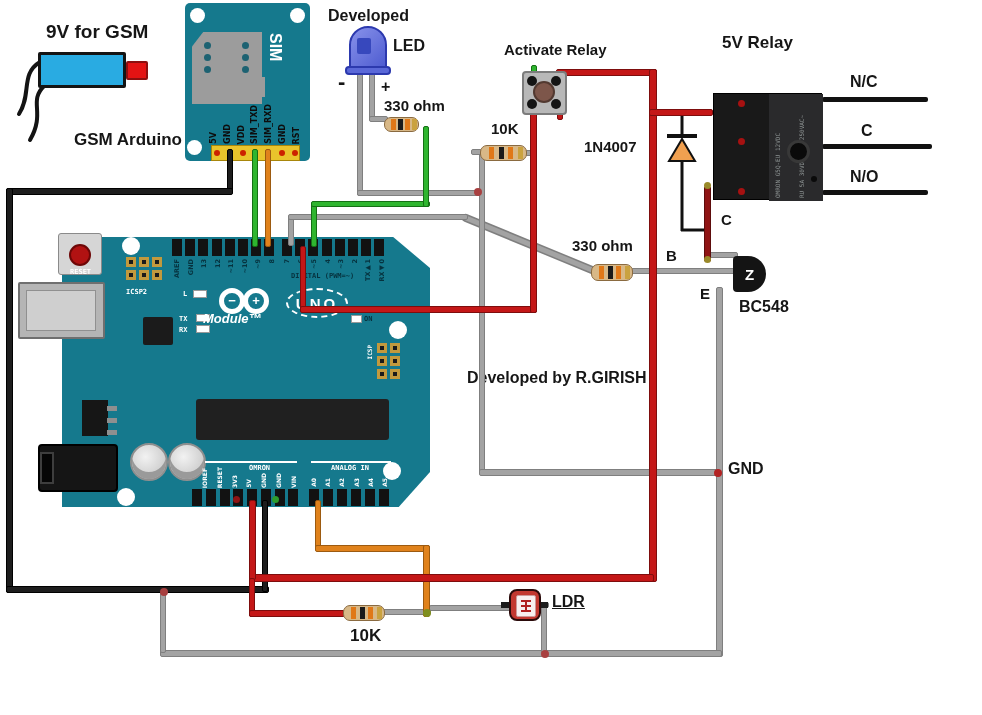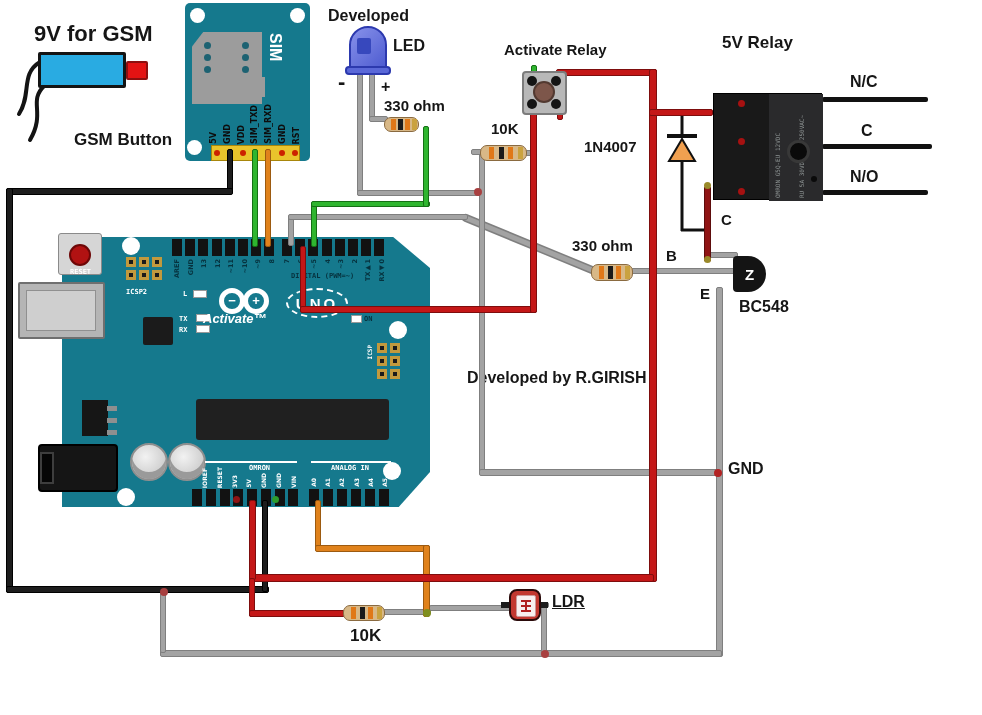--- a/index.html
+++ b/index.html
@@ -130,21 +130,21 @@
   <div class="bdetail" style="left:193px;top:290px;width:14px;height:8px;background:#fff;border:1px solid #999;"></div>
   <div class="bdetail silk" style="left:179px;top:315px;font-size:7px;">TX</div>
   <div class="bdetail" style="left:196px;top:314px;width:14px;height:8px;background:#fff;border:1px solid #999;"></div>
   <div class="bdetail silk" style="left:179px;top:326px;font-size:7px;">RX</div>
   <div class="bdetail" style="left:196px;top:325px;width:14px;height:8px;background:#fff;border:1px solid #999;"></div>
   <div class="bdetail" style="left:143px;top:317px;width:30px;height:28px;background:#1b1b1b;border-radius:2px;"></div>
 
   <div class="bdetail" style="left:219px;top:288px;width:26px;height:26px;border:5px solid #fff;border-radius:50%;text-align:center;line-height:15px;font-size:13px;font-weight:700;color:#fff;"><span>−</span></div>
   <div class="bdetail" style="left:243px;top:288px;width:26px;height:26px;border:5px solid #fff;border-radius:50%;text-align:center;line-height:15px;font-size:13px;font-weight:700;color:#fff;"><span>+</span></div>
   <div class="bdetail" style="left:286px;top:288px;width:62px;height:30px;border:2px dashed #fff;border-radius:50%;text-align:center;line-height:28px;font-size:15px;font-weight:700;letter-spacing:3px;color:#fff;"><span>UNO</span></div>
-  <div class="bdetail" style="left:203px;top:311px;font-size:13px;font-style:italic;font-weight:700;color:#fff;">Activate™</div>
+  <div class="bdetail" style="left:203px;top:311px;font-size:13px;font-style:italic;font-weight:700;color:#fff;">Module™</div>
   <div class="bdetail" style="left:351px;top:315px;width:11px;height:8px;background:#fff;border:1px solid #999;"></div>
   <div class="bdetail silkd" style="left:364px;top:315px;font-size:7px;">ON</div>
   <div class="hole" style="left:389px;top:321px;width:18px;height:18px;"></div>
 
   <div class="icspgrid" style="left:377px;top:343px;grid-template-columns:repeat(2,1fr);">
     <div class="icsppin"></div>
       <div class="icsppin"></div>
     <div class="icsppin"></div>
       <div class="icsppin"></div>
     <div class="icsppin"></div>
@@ -307,22 +307,22 @@
   <div class="comp" style="left:501px;top:602px;width:9px;height:6px;background:#1b1b1b;"></div>
   <div class="comp" style="left:539px;top:602px;width:9px;height:6px;background:#1b1b1b;"></div>
   <div class="comp" style="left:509px;top:589px;width:32px;height:32px;background:#c23830;border:2px solid #2a0a0a;border-radius:8px;">
     <div style="position:absolute;left:5px;top:4px;width:18px;height:20px;background:#f7efef;border:1px solid #c99;border-radius:2px;">
       <svg width="18" height="20" style="position:absolute;left:0;top:0;z-index:11;">
         <path d="M4,5 h10 M4,10 h10 M4,15 h10 M9,5 v10" stroke="#b02020" stroke-width="2" fill="none"></path>
       </svg>
     </div>
   </div>
 
-  <div class="lbl" style="left:34px;top:22px;font-size:22px;">9V for GSM</div>
-  <div class="lbl" style="left:74px;top:131px;font-size:17px;">GSM Button</div>
+  <div class="lbl" style="left:46px;top:22px;font-size:19px;">9V for GSM</div>
+  <div class="lbl" style="left:74px;top:131px;font-size:17px;">GSM Arduino</div>
   <div class="lbl" style="left:328px;top:8px;font-size:16px;">Developed</div>
   <div class="lbl" style="left:393px;top:38px;font-size:16px;">LED</div>
   <div class="lbl" style="left:338px;top:70px;font-size:22px;">-</div>
   <div class="lbl" style="left:381px;top:79px;font-size:16px;">+</div>
   <div class="lbl" style="left:384px;top:98px;font-size:15px;">330 ohm</div>
   <div class="lbl" style="left:504px;top:42px;font-size:15px;">Activate Relay</div>
   <div class="lbl" style="left:491px;top:121px;font-size:15px;">10K</div>
   <div class="lbl" style="left:584px;top:139px;font-size:15px;">1N4007</div>
   <div class="lbl" style="left:722px;top:34px;font-size:17px;">5V Relay</div>
   <div class="lbl" style="left:850px;top:74px;font-size:16px;">N/C</div>

